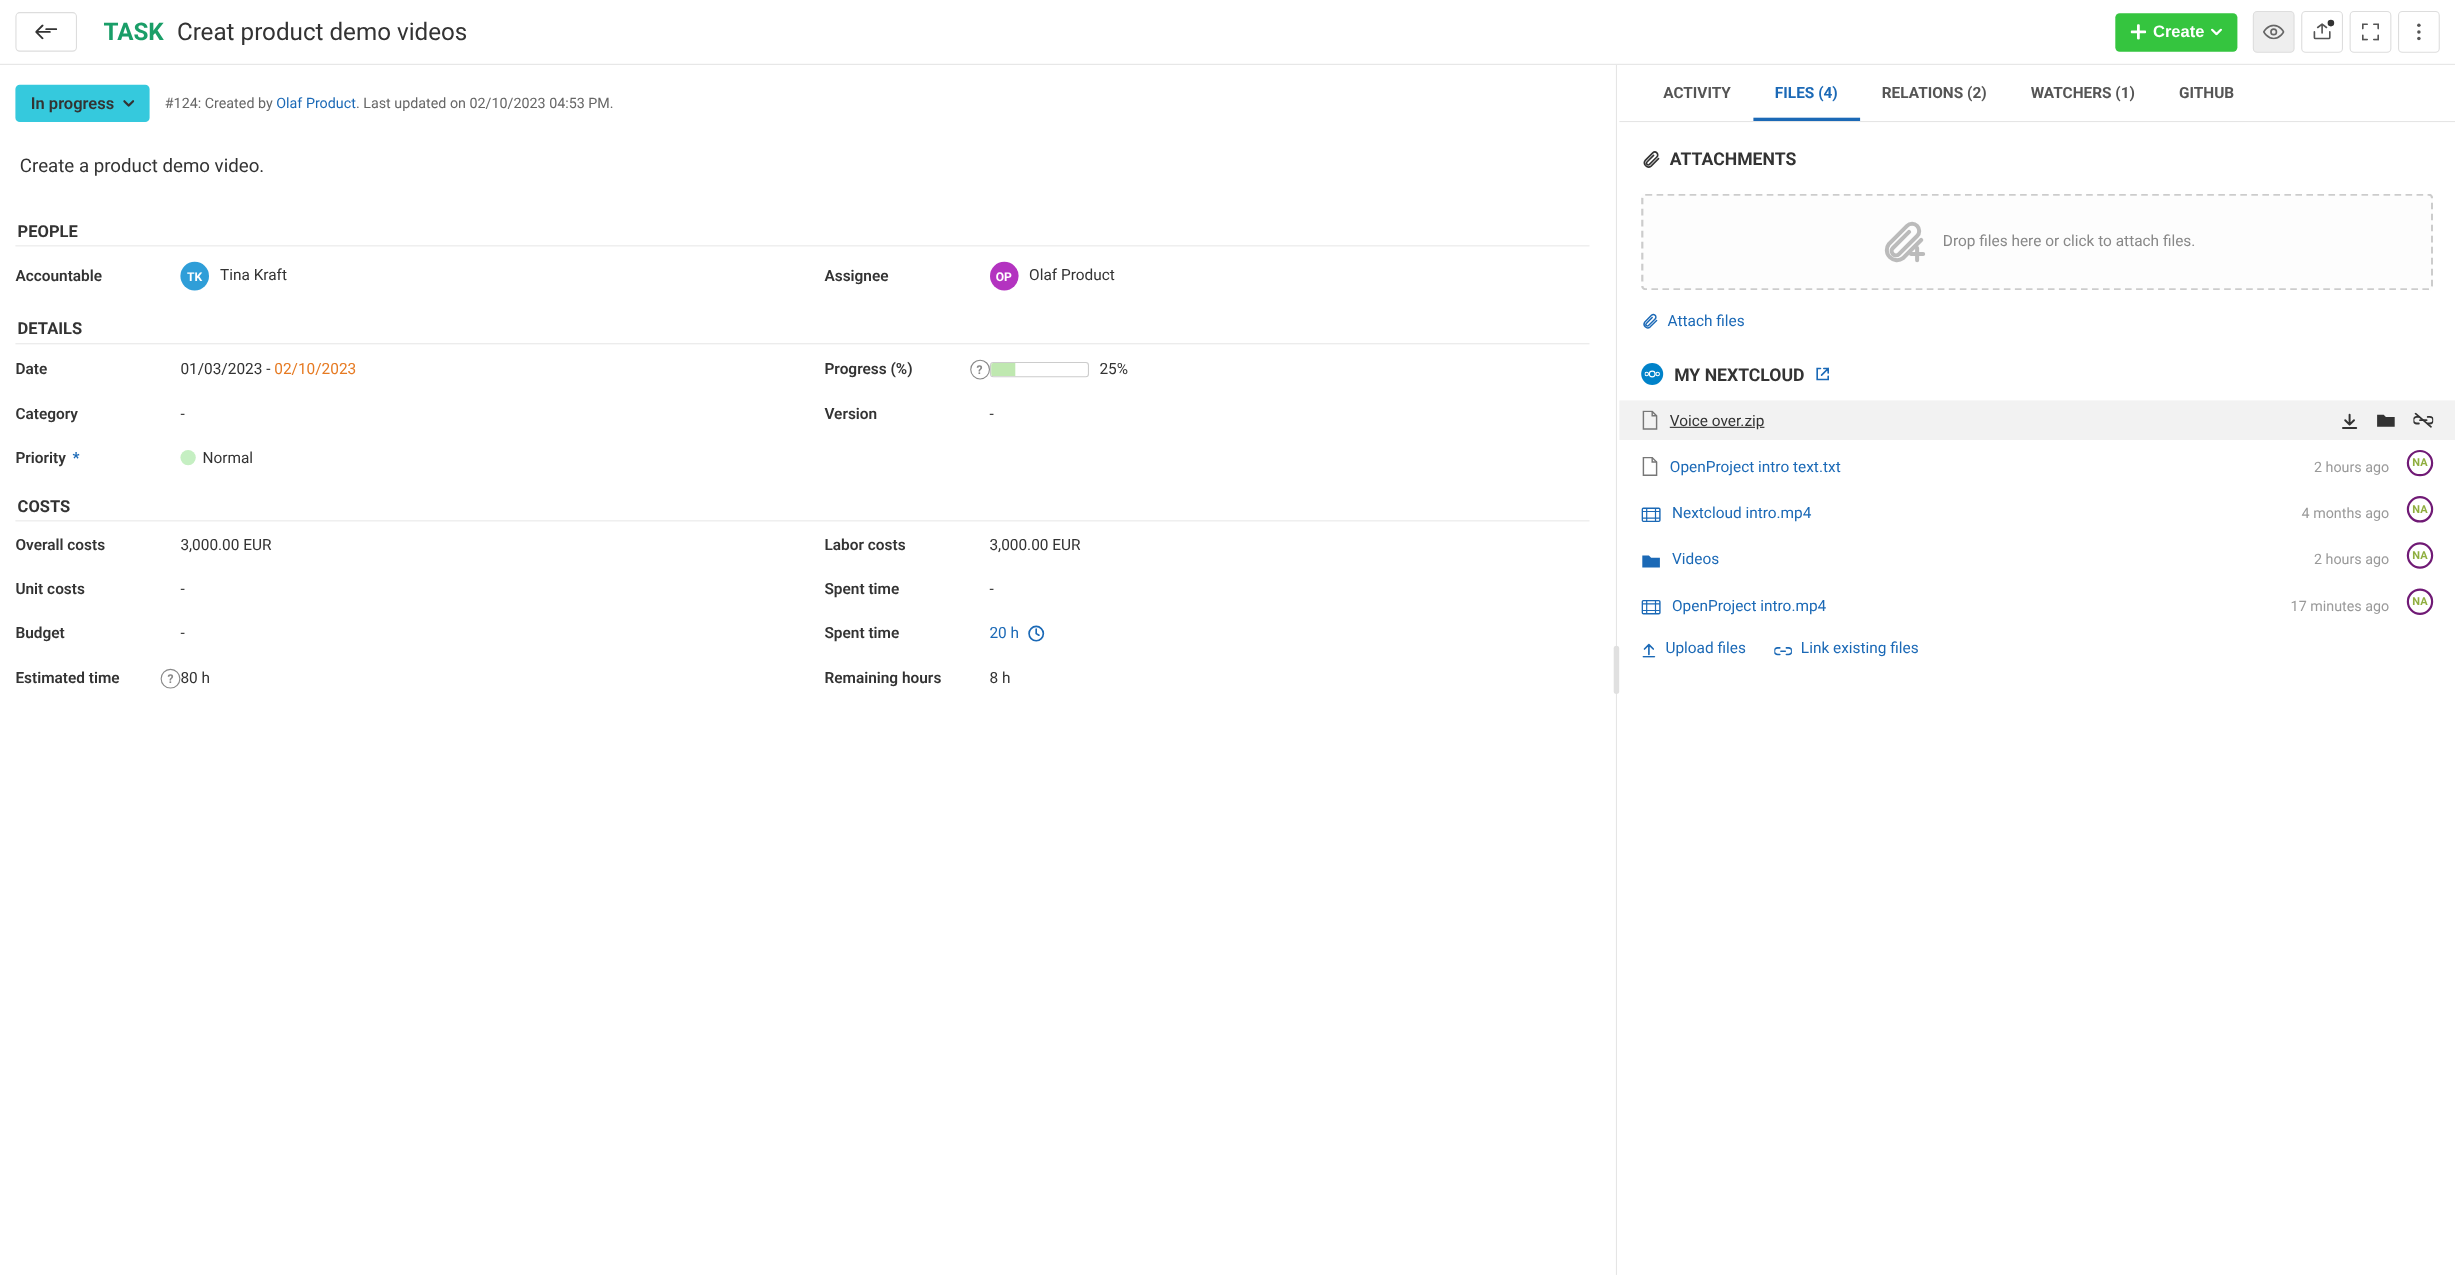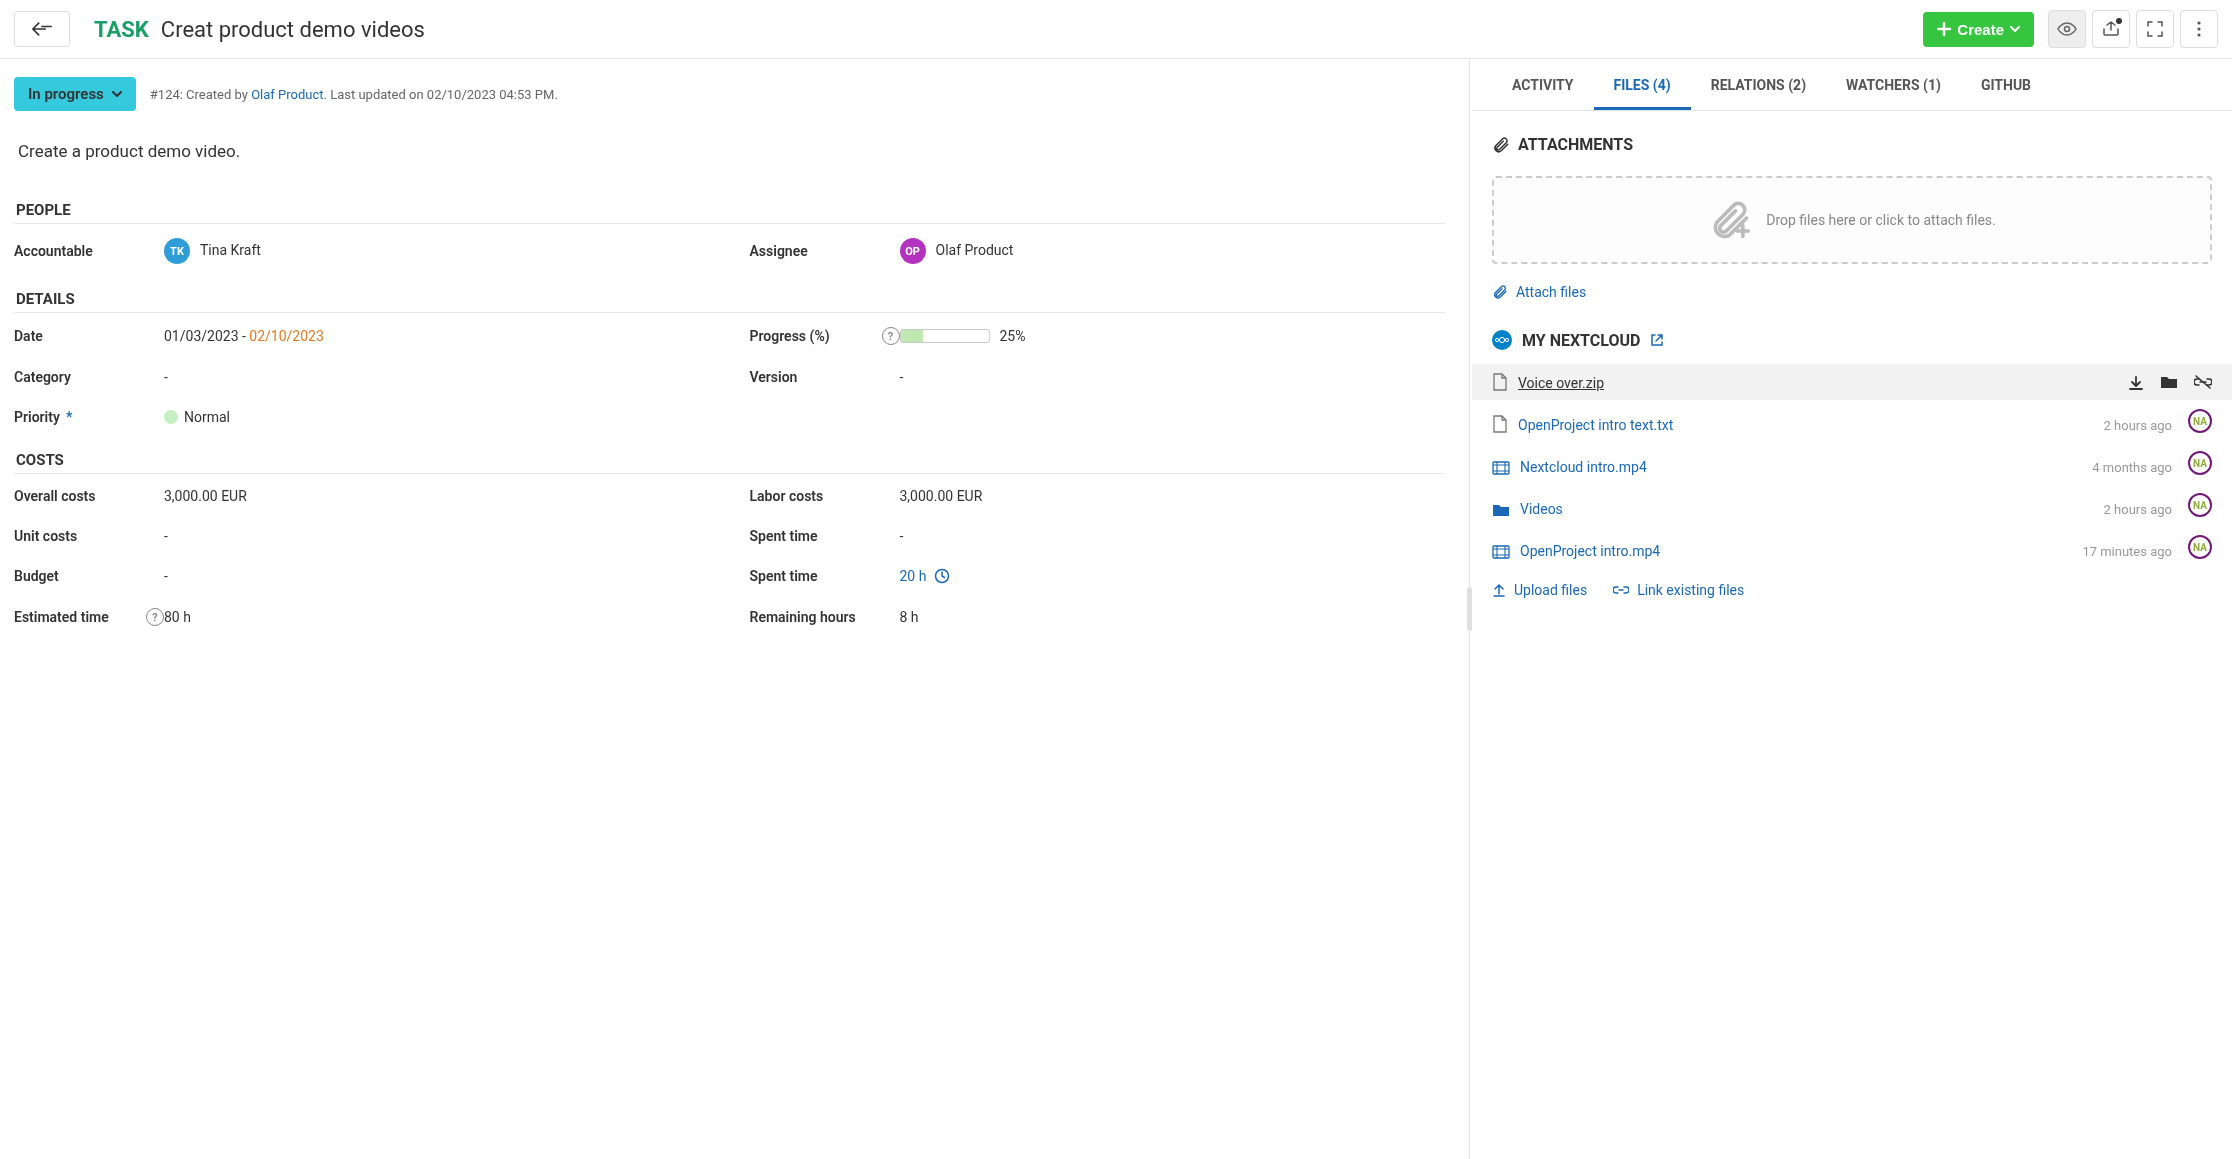--- a/index.html
+++ b/index.html
@@ -49,21 +49,21 @@
   .attach-link { display: flex; align-items: center; gap: 8px; padding: 6px 20px 24px 20px; color: #1b69b6; cursor: pointer; font-size: 14px; }
   .nc-header { display: flex; align-items: center; gap: 10px; padding: 6px 20px 14px 20px; font-weight: 700; font-size: 16px; }
   .nc-badge { width: 20px; height: 20px; background: #0082c9; border-radius: 50%; display: flex; align-items: center; justify-content: center; }
   .file-row { display: flex; align-items: flex-end; padding: 9px 20px; gap: 10px; font-size: 14px; }
   .file-row.hover { background: #f2f2f2; }
   .file-row .fname { flex: 1; color: #1b69b6; }
   .file-row.hover .fname { text-decoration: underline; color: #333; }
   .file-row .fmeta { color: #999; font-size: 13px; margin-right: 6px; }
   .na-badge { width: 24px; height: 24px; border: 2px solid #701a75; border-radius: 50%; display: flex; align-items: center; justify-content: center; font-size: 10px; color: #8fae3f; font-weight: 700; }
   .file-actions-row { display: flex; gap: 26px; padding: 14px 20px; color: #1b69b6; font-size: 14px; }
-  .file-actions-row .act { display: flex; align-items: center; gap: 8px; cursor: pointer; }
+  .file-actions-row .act { display: flex; align-items: flex-end; gap: 8px; cursor: pointer; }
   .row-icons { display: flex; gap: 16px; }
   .row-icons svg { color: #333; }
   svg { display: block; }
   .clock-ic { color: #1b69b6; }
   .splitter { width: 5px; height: 44px; background: #e0e0e0; border-radius: 3px; align-self: center; margin-left: -3px; }
 </style>
 </head>
 <body>
 
 <div class="container">

